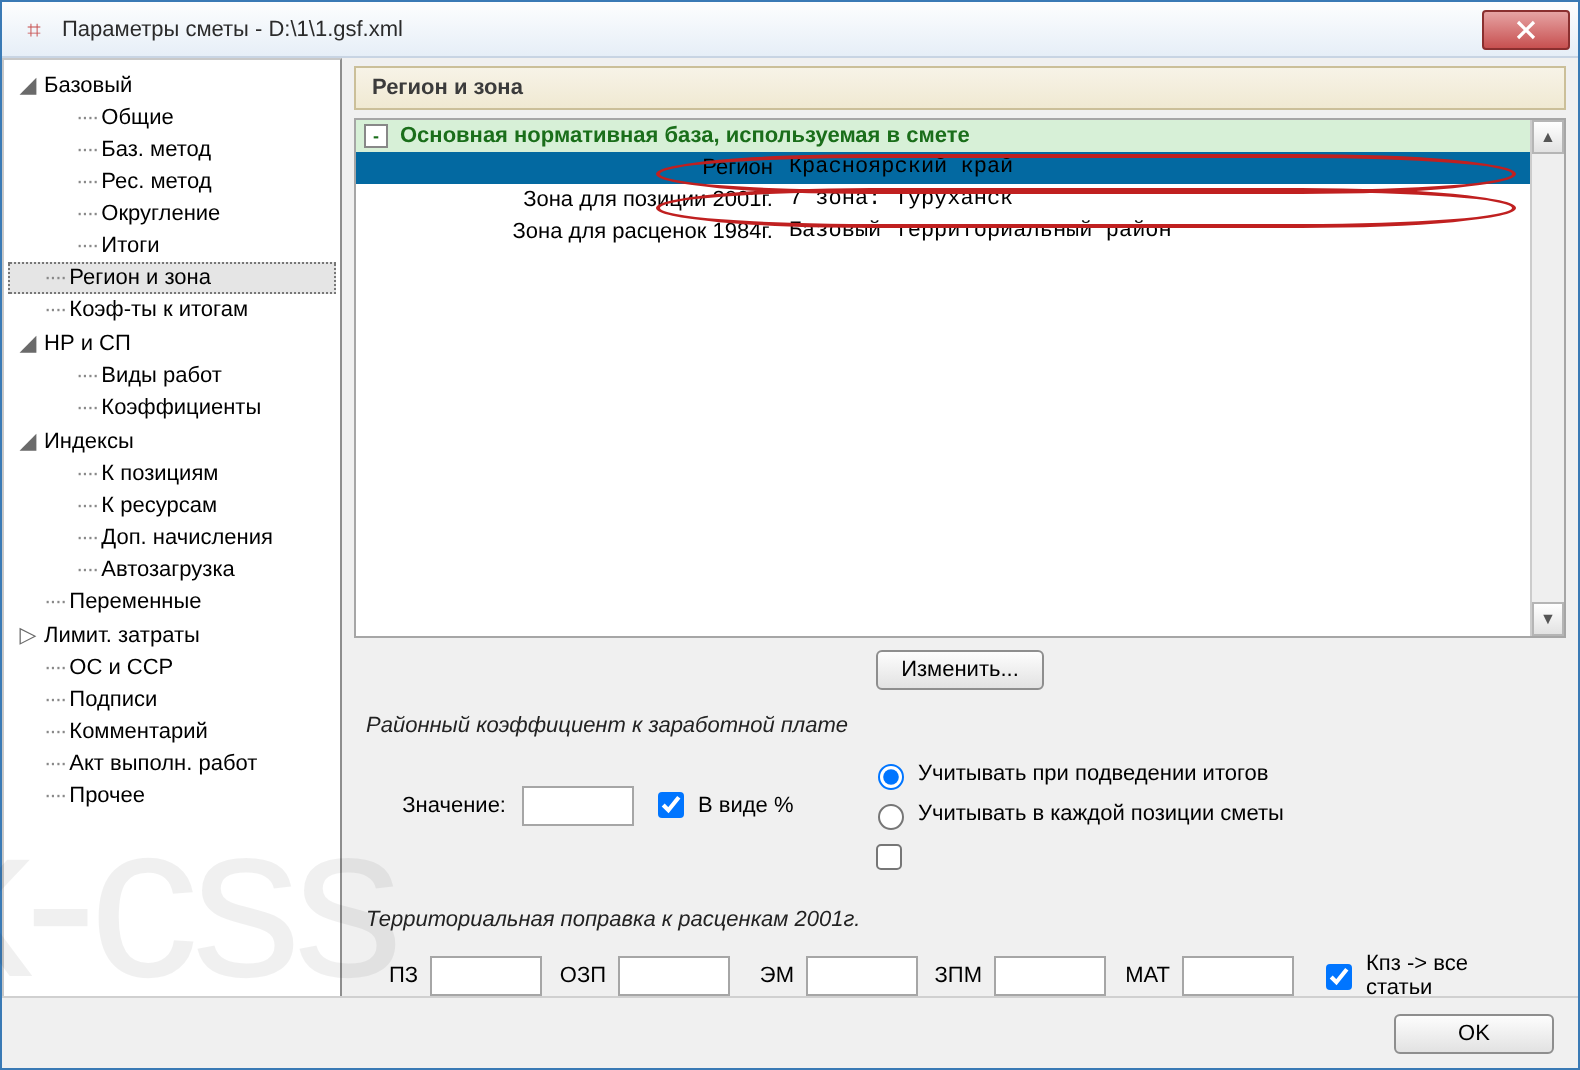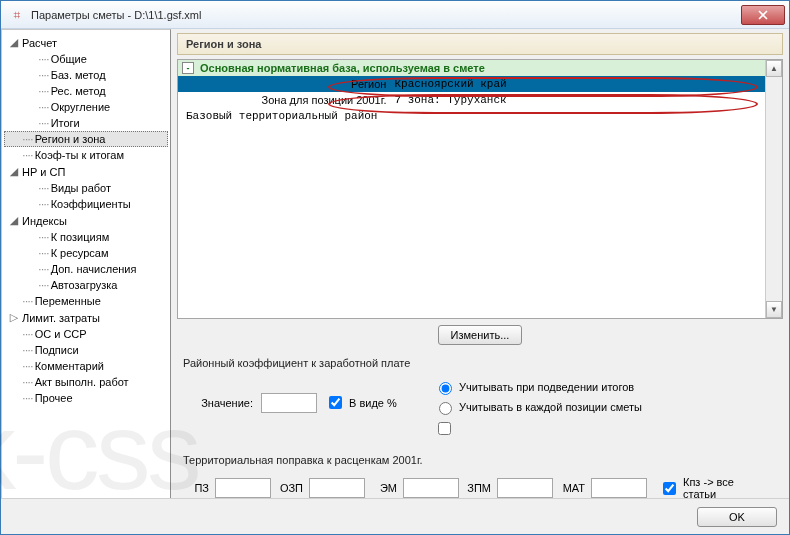--- a/index.html
+++ b/index.html
@@ -25,21 +25,21 @@
   .listbox .row .toggle { width: 12px; height: 12px; border: 1px solid #888; background: #fff; display: inline-flex; align-items: center; justify-content: center; margin-right: 6px; font-size: 9px; line-height: 9px; }
   .listbox .row .lbl { width: 36%; text-align: right; padding-right: 4px; }
   .listbox .row .val { flex:1; padding-left:4px;font-family:Liberation Mono, monospace;}
   .listbox .row.hl1 { background: #0369a1; }
   .circ { position: absolute; border: 2px solid #c02020; border-radius: 50%/100%; pointer-events: none; }
   .listbox .scrollbar { width: 17px; background: #efefef; border-left: 1px solid #ccc; display: flex; flex-direction: column; align-items:center; }
   .scrollbar .arr { height: 17px; width:100%; border:1px solid #b5b5b5; background:linear-gradient(#fff,#e2e2e2); display:flex; align-items:center; justify-content:center; font-size:8px; color:#555;}
   .scrollbar .track{flex:1;}
   .btn { background: linear-gradient(#fdfdfd, #e2e2e2); border: 1px solid #8e8e8e; border-radius: 3px; padding: 3px 12px; cursor: pointer; }
   .change-row { display: flex; justify-content: center; padding: 4px 10px; }
-  .section-label { padding: 8px 10px 6px 12px; color: #222; }
+  .section-label { padding: 8px 10px 6px 12px; color: #222; font-style: italic; }
   .form-row { display: flex; align-items: center; padding: 2px 10px 2px 12px; gap: 6px; }
   .form-row.cols { align-items: flex-start; }
   .left-col { width: 245px; }
   .right-col { flex: 1; }
   .input { border: 1px solid #a6a6a6; background: #fff; height: 20px; padding: 2px 4px; width: 56px; }
   .input.wide { flex:1; }
   .chk { display: flex; align-items: center; gap: 4px; padding: 2px 0; }
   .chk input { width: 13px; height: 13px; }
   .radio { display: flex; align-items: center; gap: 4px; padding: 2px 0; }
   .terr-row { display: flex; align-items: center; gap: 6px; padding: 2px 26px 2px 12px; }
@@ -57,21 +57,21 @@
     <div class="close-btn">
       <svg width="10" height="10" viewBox="0 0 10 10">
           <path d="M1 1 L9 9 M9 1 L1 9" stroke="#fff" stroke-width="1.6"></path>
         </svg>
     </div>
   </div>
   <div class="body">
     <div class="sidebar" id="sidebar">
         <div class="tree-item">
           <span class="tw">◢</span>
-          <span>Расчет</span>
+          <span>Базовый</span>
         </div>
         <div class="tree-item sub">
           <span class="tw"></span>
           <span class="dots">····</span>
           <span>Общие</span>
         </div>
         <div class="tree-item sub">
           <span class="tw"></span>
           <span class="dots">····</span>
           <span>Баз. метод</span>
@@ -184,20 +184,21 @@
             </div>
           <div class="row hl1">
               <span class="lbl">Регион</span>
               <span class="val">Красноярский край</span>
             </div>
             <div class="row">
               <span class="lbl">Зона для позиции 2001г.</span>
               <span class="val">7 зона: Туруханск</span>
             </div>
             <div class="row">
+              <span class="lbl">Зона для расценок 1984г.</span>
               <span class="val">Базовый территориальный район</span>
             </div>
 
         <div class="circ" style="left:150px; top:17px; width:430px; height:20px;"></div>
             <div class="circ" style="left:150px; top:34px; width:430px; height:20px;"></div>
           </div>
         <div class="scrollbar">
           <div class="arr">▲</div>
           <div class="track"></div>
           <div class="arr">▼</div>

